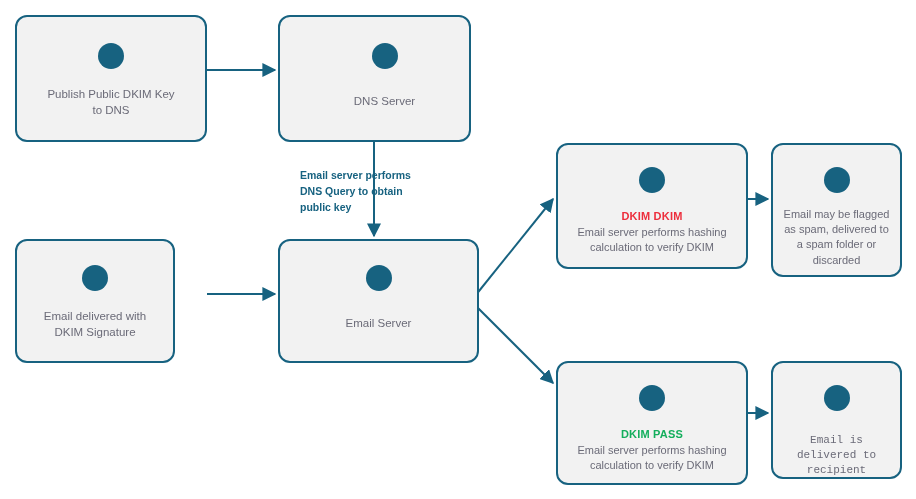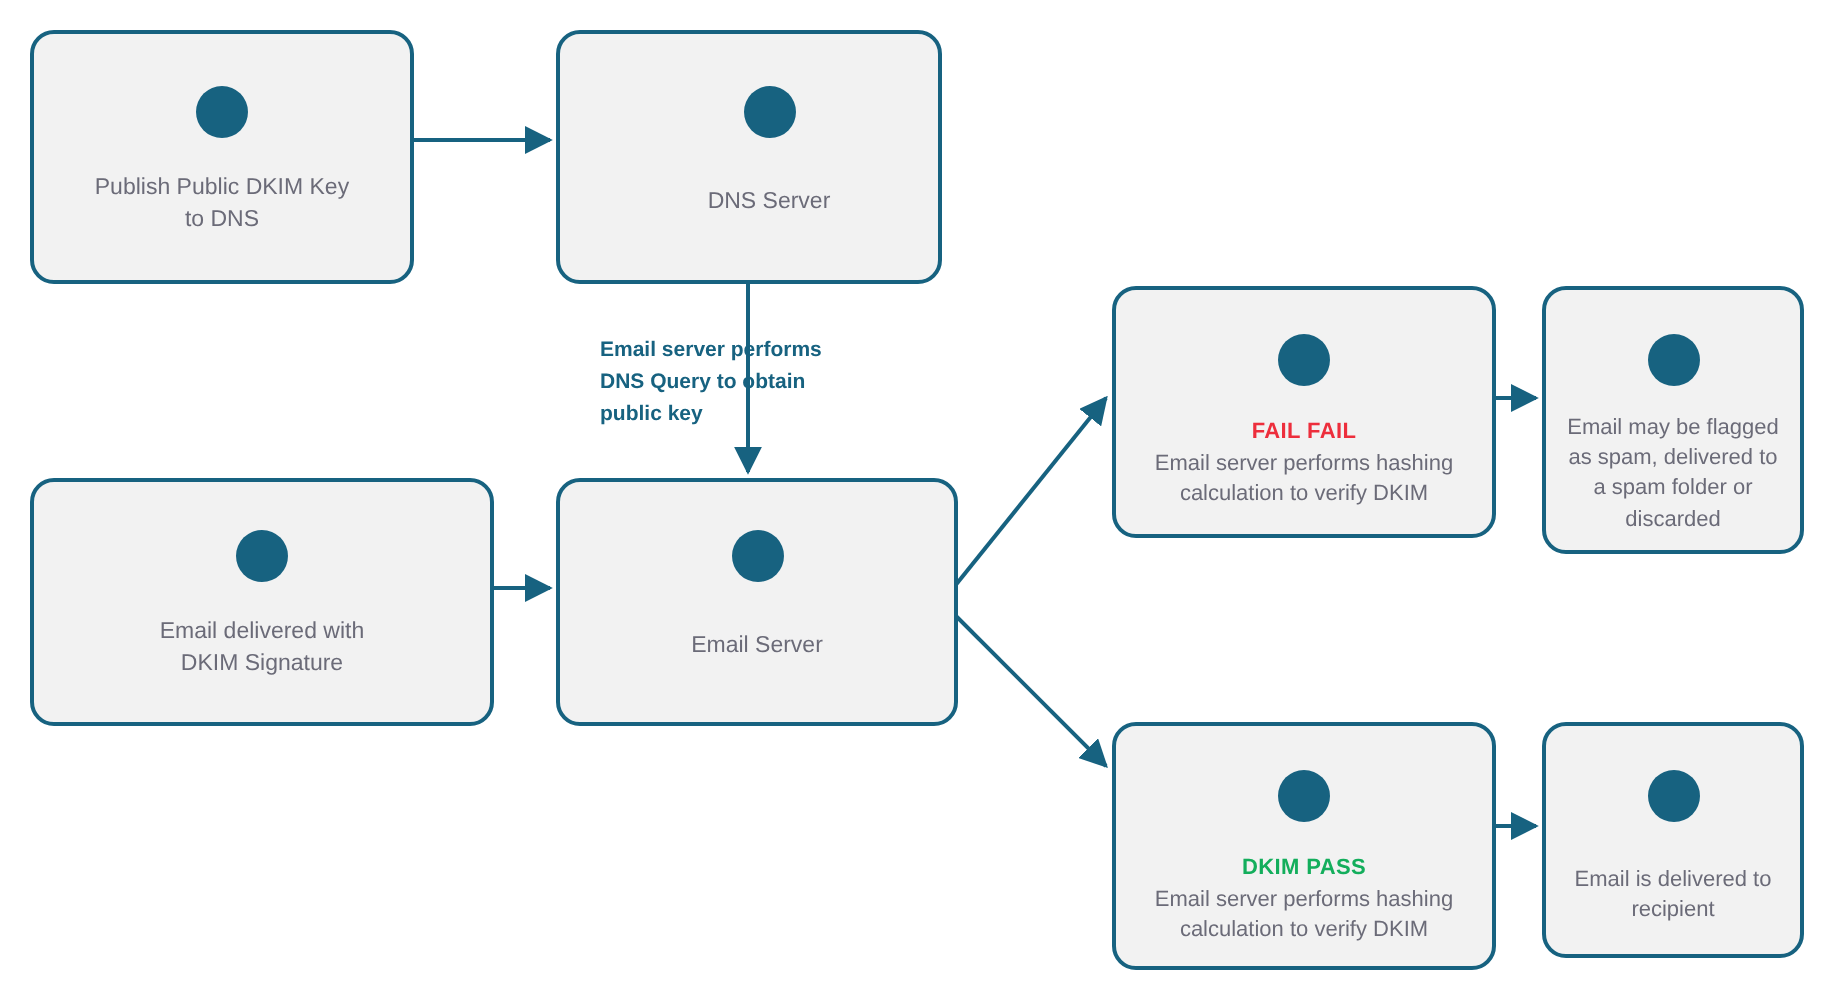--- a/index.html
+++ b/index.html
@@ -40,26 +40,26 @@
     font-weight:bold;
     letter-spacing:.2px;
     margin-bottom:1px;
   }
   .status.fail{color:#ed2e3c;}
   .status.pass{color:#13ae5c;}
 
   
   #n-publish   {left:15px;  top:15px;  width:192px; height:127px;}
   #n-dns       {left:278px; top:15px;  width:193px; height:127px;padding-left:20px;}
-  #n-emailsig  {left:15px;  top:239px; width:232px; height:124px;}
+  #n-emailsig  {left:15px;  top:239px; width:160px; height:124px;}
   #n-emailsrv  {left:278px; top:239px; width:201px; height:124px;}
   #n-fail      {left:556px; top:143px; width:192px; height:126px;}
   #n-flagged   {left:771px; top:143px; width:131px; height:134px;}
   #n-pass      {left:556px; top:361px; width:192px; height:124px;}
-  #n-delivered {left:771px; top:361px; width:131px; height:118px;}
+  #n-delivered {left:771px; top:361px; width:131px; height:118px;font-family:Liberation Mono, monospace;}
 
   #n-publish   .dot{margin-top:26px;} #n-publish   .body{margin-top:18px;font-size:11.5px;}
   #n-dns       .dot{margin-top:26px;} #n-dns       .body{margin-top:25px;font-size:11.5px;}
   #n-emailsig  .dot{margin-top:24px;} #n-emailsig  .body{margin-top:18px;font-size:11.5px;}
   #n-emailsrv  .dot{margin-top:24px;} #n-emailsrv  .body{margin-top:25px;font-size:11.5px;}
   #n-fail      .dot{margin-top:22px;} #n-fail      .body{margin-top:16px;font-size:11px;}
   #n-pass      .dot{margin-top:22px;} #n-pass      .body{margin-top:16px;font-size:11px;}
   #n-flagged   .dot{margin-top:22px;} #n-flagged   .body{margin-top:14px;font-size:11px;}
   #n-delivered .dot{margin-top:22px;} #n-delivered .body{margin-top:22px;font-size:11px;}
 
@@ -124,21 +124,21 @@
   </div>
 
   <div class="node" id="n-emailsrv">
     <span class="dot"></span>
     <span class="body">Email Server</span>
   </div>
 
   <div class="node" id="n-fail">
     <span class="dot"></span>
     <span class="body">
-      <span class="status fail">FAIL FAIL</span>
+      <span class="status fail">DKIM DKIM</span>
       <span style="white-space: pre-line;">Email server performs hashing
 calculation to verify DKIM</span>
     </span>
   </div>
 
   <div class="node" id="n-flagged">
     <span class="dot"></span>
     <span class="body" style="white-space: pre-line;">Email may be flagged
 as spam, delivered to
 a spam folder or discarded</span>

